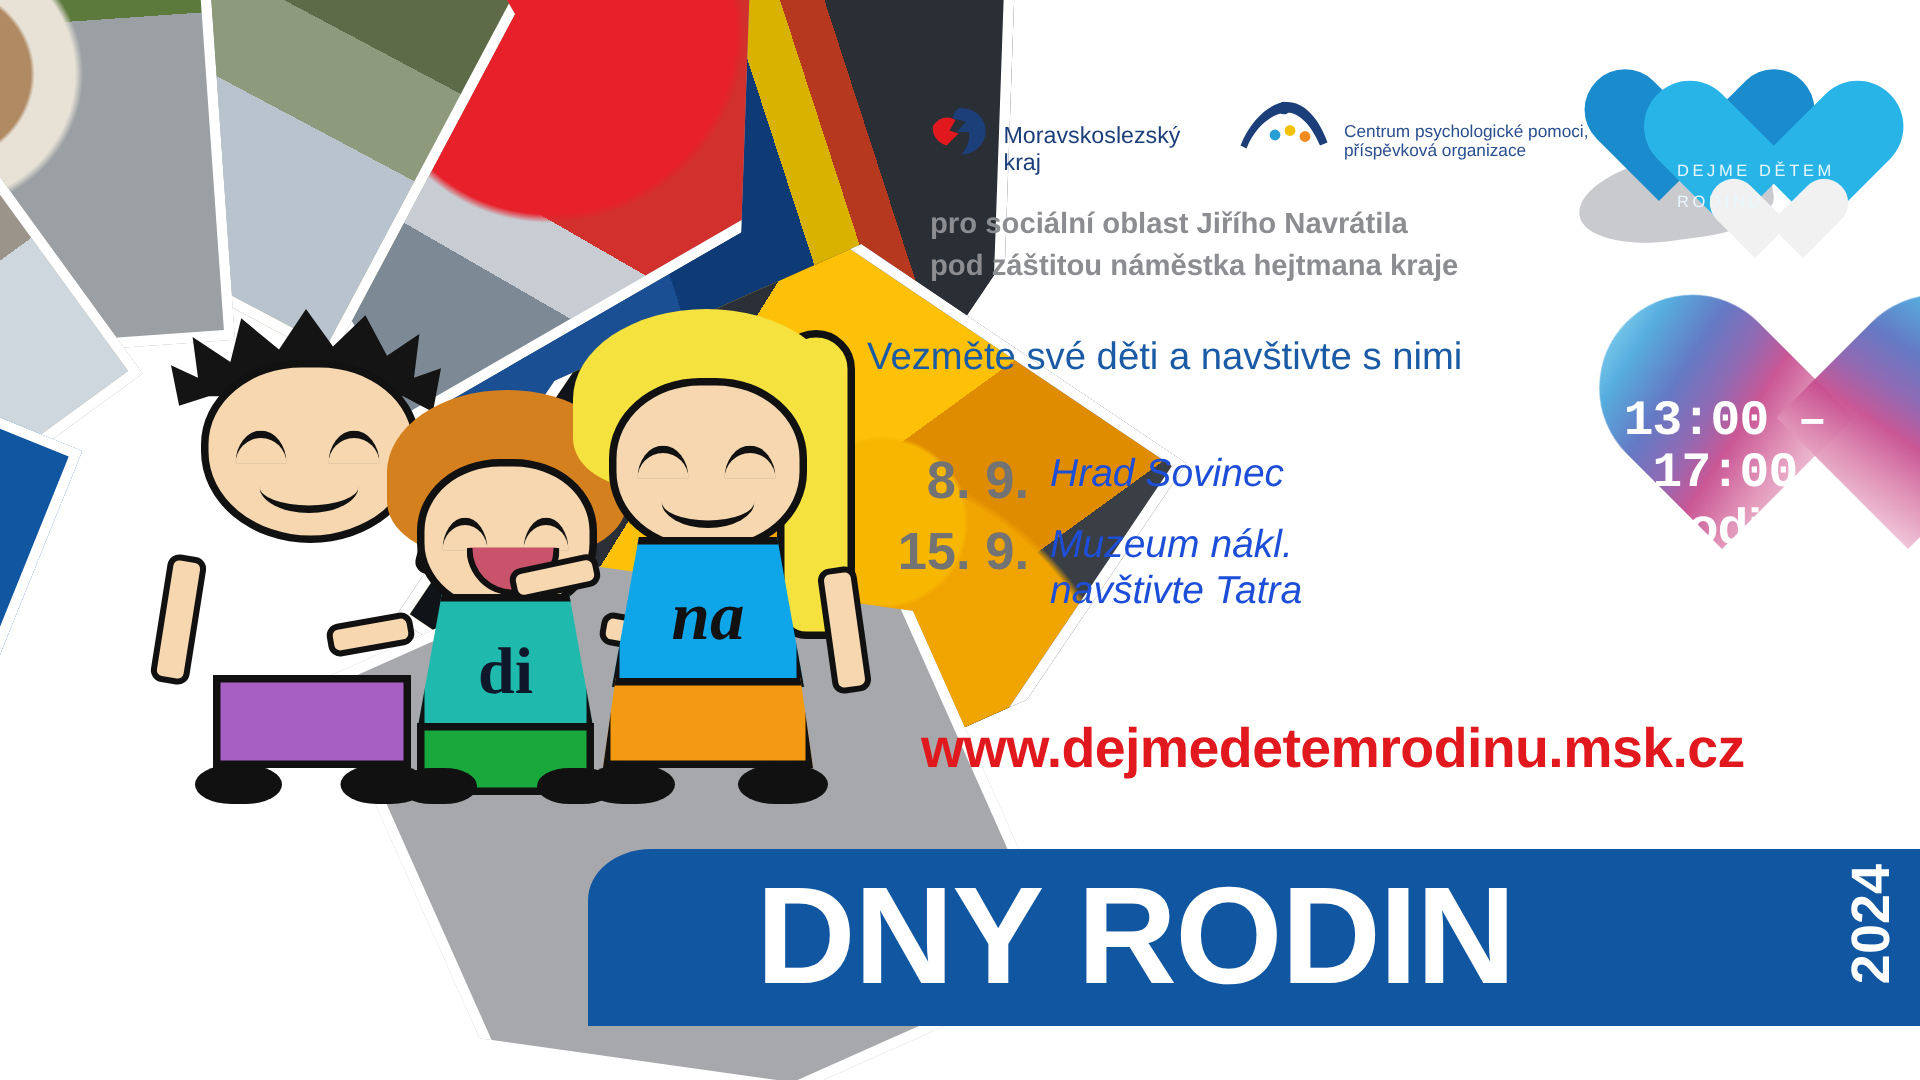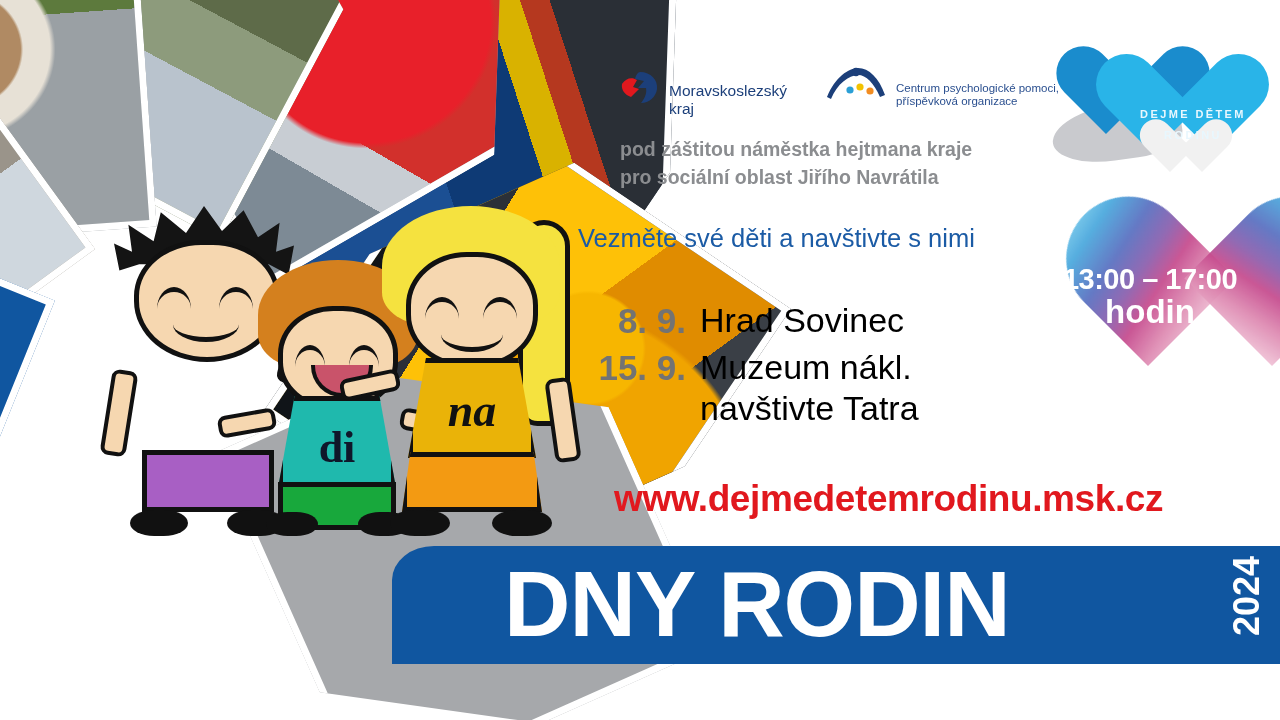--- a/index.html
+++ b/index.html
@@ -86,21 +86,21 @@
   #kidB .legs{left:20px;top:220px;width:118px;height:48px;background:#18a83c;}
   #kidB .shoe{width:52px;height:24px;bottom:-6px;}
   
   #kidC{left:262px;width:178px;height:318px;}
   #kidC .hair{left:0;top:-6px;width:178px;height:120px;background:#f5e23f;
       border-radius:50% 50% 28% 28%;}
   #kidC .head{left:24px;top:40px;width:132px;height:116px;border-radius:46%;}
   #kidC .tail{position:absolute;right:-10px;top:8px;width:52px;height:206px;
       background:#f5e23f;border:5px solid #111;box-sizing:border-box;
       border-radius:40px 40px 30px 30px;}
-  #kidC .torso{left:26px;top:146px;width:128px;height:100px;background:#eab308;
+  #kidC .torso{left:26px;top:146px;width:128px;height:100px;background:#0ea5e9;
       clip-path:polygon(14% 0,86% 0,100% 100%,0 100%);border:0;
       box-shadow:inset 0 0 0 5px #111;}
   #kidC .legs{left:20px;top:240px;width:140px;height:60px;background:#f39a12;
       clip-path:polygon(6% 0,94% 0,100% 100%,0 100%);border:0;
       box-shadow:inset 0 0 0 5px #111;}
   #kidC .shoe{width:60px;height:26px;bottom:-6px;}
 
   
   .logos{position:absolute;left:620px;top:58px;display:flex;
       align-items:flex-start;gap:38px;}
@@ -112,61 +112,61 @@
   .patron{position:absolute;left:620px;top:136px;width:420px;
       color:#8b8d90;font-weight:700;font-size:19.5px;line-height:1.42;}
 
   .lead{position:absolute;left:578px;top:222px;width:440px;
       color:#1b5ba5;font-size:25.5px;line-height:1.3;}
 
   .events{position:absolute;left:578px;top:300px;width:480px;}
   .ev{display:flex;align-items:flex-start;gap:14px;margin-bottom:4px;}
   .ev-date{color:#737373;font-weight:700;font-size:35px;min-width:108px;
       text-align:right;line-height:1.22;}
-  .ev-name{color:#000000;font-size:34px;line-height:1.22;}
+  .ev-name{color:#1d4ed8;font-size:26px;line-height:1.22;font-style:italic;}
 
   .url{position:absolute;left:614px;top:478px;color:#e1181e;
       font-weight:700;font-size:37px;letter-spacing:-0.4px;}
 
   
   .heartlogo{position:absolute;left:1052px;top:42px;width:222px;height:160px;}
   .hshape{position:absolute;width:100px;height:92px;}
   .hshape:before,.hshape:after{content:"";position:absolute;width:52px;
       height:82px;border-radius:52px 52px 0 0;top:0;}
   .hshape:before{left:48px;transform:rotate(-45deg);transform-origin:0 100%;}
   .hshape:after{left:48px;transform:rotate(45deg);transform-origin:100% 100%;}
   .h-dark{left:6px;top:6px;width:104px;height:96px;}
   .h-dark:before,.h-dark:after{background:#1a8ccd;width:54px;height:86px;}
   .h-mid{left:52px;top:14px;width:118px;height:108px;}
   .h-mid:before,.h-mid:after{background:#29b4e8;width:61px;height:97px;}
   .h-white{left:70px;top:78px;width:62px;height:58px;}
   .h-white:before,.h-white:after{background:#f1f1f1;width:32px;height:52px;}
   .h-shadow{position:absolute;left:0;top:62px;width:130px;height:56px;
       background:#c9cace;border-radius:60% 10% 40% 50%;transform:rotate(-8deg);}
-  .hl-text{position:absolute;left:66px;top:62px;width:150px;text-align:center;
+  .hl-text{position:absolute;left:66px;top:62px;width:150px;text-align:left;
       color:#e8f7fe;font-size:11px;letter-spacing:2.4px;line-height:1.9;
-      font-weight:700;}
+      font-weight:400;}
 
   
   .timeheart{position:absolute;left:1030px;top:212px;width:240px;height:178px;}
   .th-shape{position:absolute;inset:0;}
   .th-shape:before,.th-shape:after{content:"";position:absolute;width:124px;
       height:152px;border-radius:62px 62px 0 0;top:2px;
       background:linear-gradient(168deg,#7fd0ef 0%,#4aa8dd 16%,#5a6fc0 36%,
         #8a5fae 52%,#c64b8e 66%,#dd87b0 82%,#f0c2d6 100%);
       filter:blur(0.4px);opacity:.93;}
   .th-shape:before{left:118px;transform:rotate(-45deg);transform-origin:0 100%;}
   .th-shape:after{left:118px;transform:rotate(45deg);transform-origin:100% 100%;}
   .th-text{position:absolute;left:0;right:0;top:52px;text-align:center;
       color:#fff;font-weight:700;line-height:1.06;z-index:3;}
-  .th-l1{font-size:29px;letter-spacing:-0.5px;}
+  .th-l1{font-size:33px;letter-spacing:-0.5px;font-family:Liberation Mono, monospace;}
   .th-l2{font-size:33px;}
 
   
-  .banner{position:absolute;left:392px;top:546px;width:888px;height:118px;
+  .banner{position:absolute;left:392px;top:566px;width:888px;height:118px;
       background:#1056a0;border-radius:42px 0 0 0/34px 0 0 0;}
   .banner-title{position:absolute;left:112px;top:12px;color:#fff;
       font-weight:700;font-size:92px;letter-spacing:-1px;line-height:1;}
   .banner-year{position:absolute;right:12px;top:10px;color:#fff;
       font-weight:700;font-size:36px;writing-mode:vertical-rl;
       transform:rotate(180deg);letter-spacing:0px;}
 </style>
 </head>
 <body>
 
@@ -275,22 +275,22 @@
       </svg>
       <div class="logo-txt cpp-txt">
         <div>Centrum psychologické pomoci,</div>
         <div>příspěvková organizace</div>
       </div>
     </div>
 
   </div>
 
   <div class="patron">
+    <div>pro sociální oblast Jiřího Navrátila</div>
     <div>pod záštitou náměstka hejtmana kraje</div>
-    <div>pro sociální oblast Jiřího Navrátila</div>
   </div>
 
   <div class="lead">
     <div>Vezměte své děti a navštivte s nimi</div>
   </div>
 
   <div class="events">
     <div class="ev">
       <div class="ev-date">8. 9.</div>
       <div>

